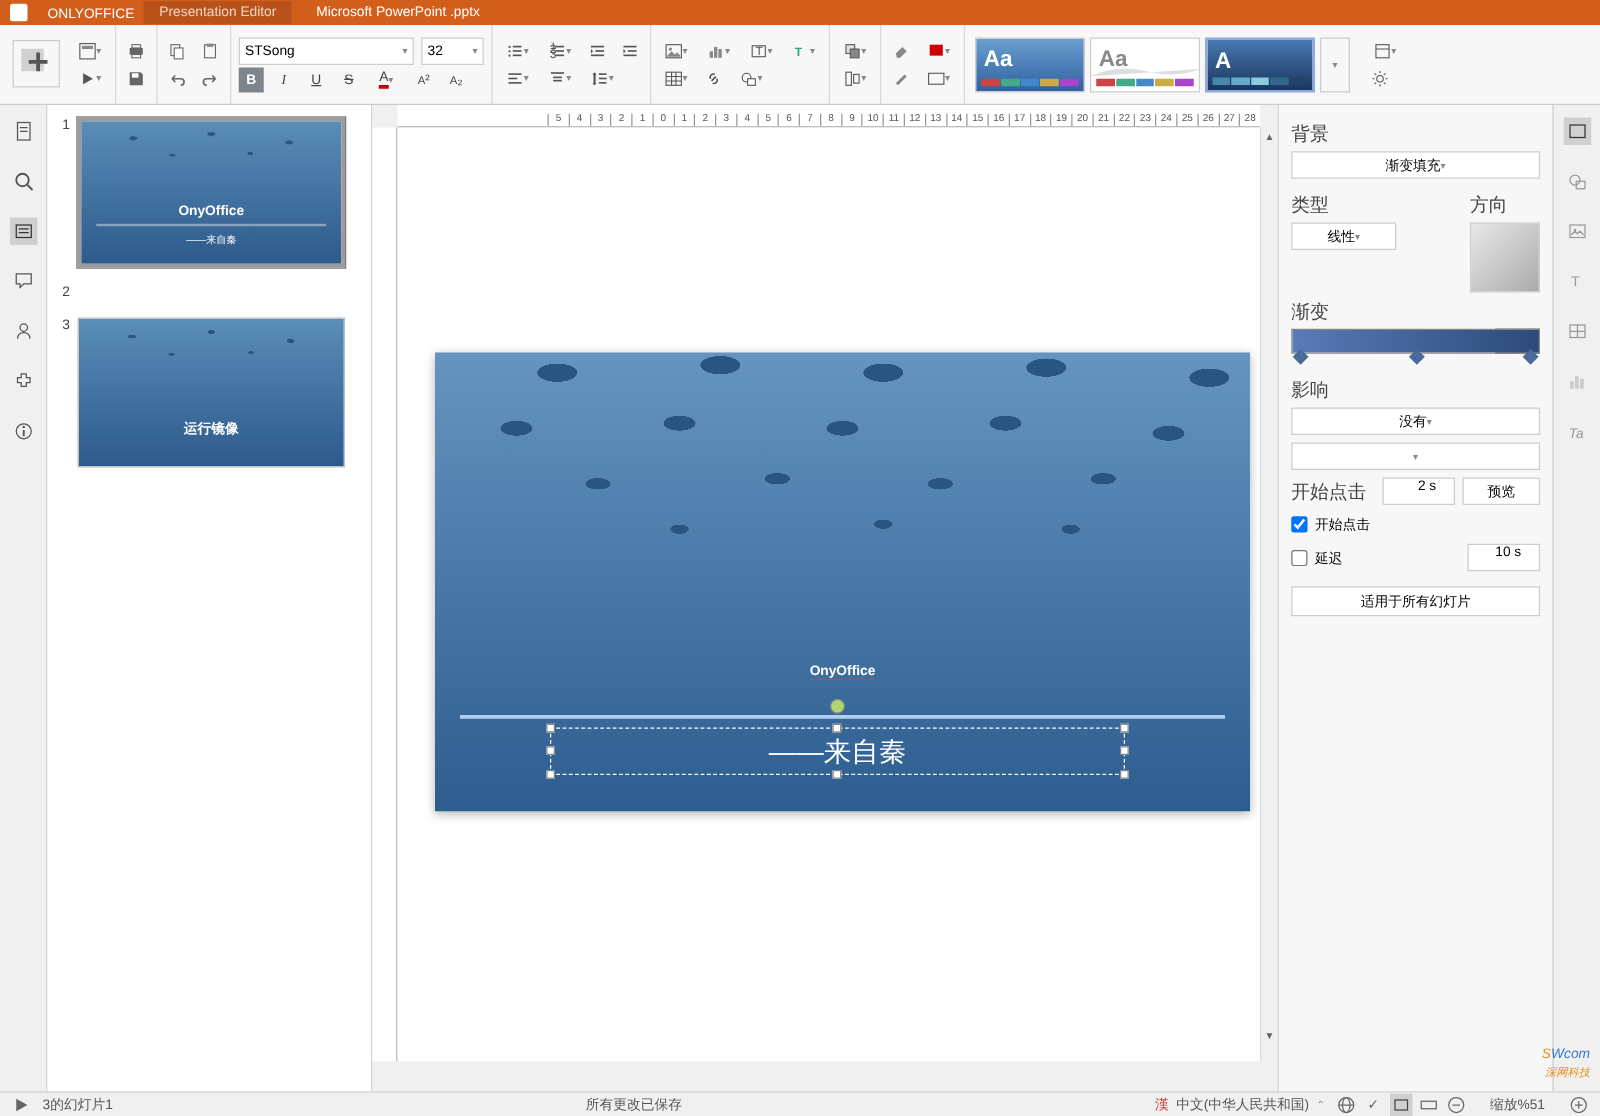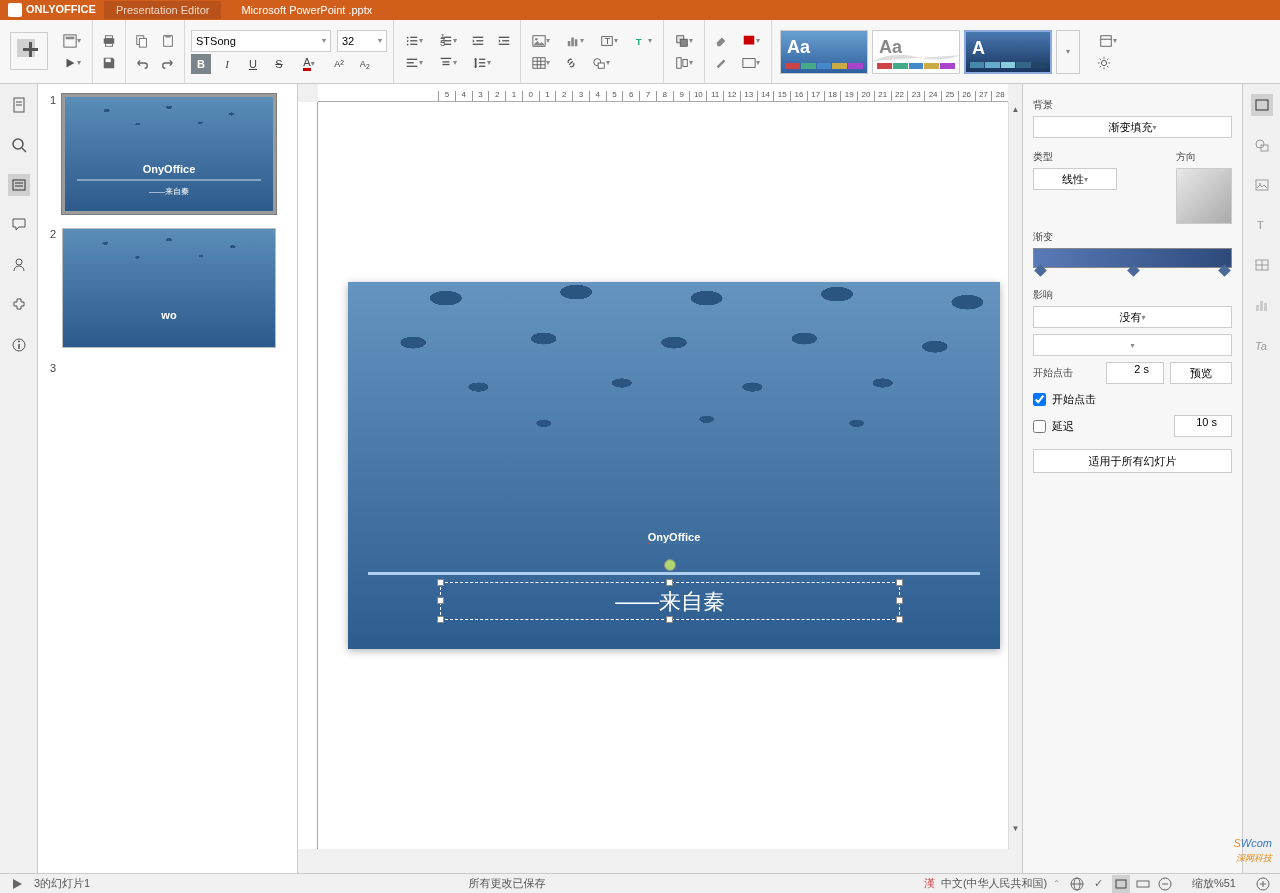--- a/index.html
+++ b/index.html
@@ -1,18 +1,18 @@
 <!DOCTYPE html>
 <html><head>
 <meta charset="utf-8">
 <style>
 *{margin:0;padding:0;box-sizing:border-box;font-family:Arial,"Microsoft YaHei",sans-serif;font-size:11px;user-select:none}
 body{width:1280px;height:893px;background:#fff;overflow:hidden;position:relative}
 .titlebar{height:20px;background:#d25e1b;display:flex;align-items:center;color:#fff}
-.logo{padding:0 8px;display:flex;align-items:flex-start;gap:4px;font-size:11px;font-weight:bold}
+.logo{padding:0 8px;display:flex;align-items:flex-end;gap:16px;font-size:11px;font-weight:normal}
 .logo-icon{width:14px;height:14px;background:#fff;border-radius:2px;display:inline-block}
 .editor-name{background:#b8521a;padding:3px 12px;font-size:11px;color:#f0d5c5}
 .doc-name{padding:3px 20px;font-size:11px}
 .toolbar{height:64px;background:#f7f7f7;border-bottom:1px solid #cbcbcb;display:flex;align-items:stretch;padding:0 6px}
 .tb-group{display:flex;flex-direction:column;justify-content:center;gap:2px;padding:0 6px;border-right:1px solid #d8d8d8}
 .tb-row{display:flex;gap:6px;align-items:center}
 .tb-btn{width:20px;height:20px;display:flex;align-items:center;justify-content:center;cursor:pointer;color:#444}
 .tb-btn svg{width:14px;height:14px}
 .tb-btn.wide{width:28px}
 .add-slide{width:38px;height:38px;border:1px solid #ccc;display:flex;align-items:center;justify-content:center;font-size:24px;color:#666;margin:12px 4px}
@@ -49,21 +49,21 @@
 .slide-title-underline{border-bottom:1px dotted #d44}
 .slide-hr{position:absolute;left:3%;right:3%;top:79%;height:3px;background:#aecfed}
 .subtitle-box{position:absolute;left:92px;top:300px;width:460px;height:38px;border:1px dashed #fff}
 .subtitle-text{width:100%;text-align:center;color:#fff;font-size:22px;line-height:38px}
 .handle{position:absolute;width:7px;height:7px;background:#fff;border:1px solid #888}
 .rot-handle{position:absolute;left:50%;top:-24px;width:12px;height:12px;margin-left:-6px;border:1px solid #888;border-radius:50%;background:#afd66f}
 .notes{position:absolute;bottom:0;left:20px;right:14px;height:24px;background:#fff;border-top:1px solid #cbcbcb;padding:4px 12px;color:#888;font-size:14px;font-style:italic}
 .scrollbar-v{position:absolute;top:18px;right:0;bottom:24px;width:14px;background:#f0f0f0;border-left:1px solid #ddd}
 .sb-arrow{height:14px;display:flex;align-items:center;justify-content:center;font-size:8px;color:#666;cursor:pointer}
 .right-panel{width:220px;background:#f7f7f7;border-left:1px solid #cbcbcb;padding:8px 10px;overflow-y:auto}
-.rp-label{font-size:10px;color:#444;margin:6px 0 4px}
+.rp-label{font-size:15px;color:#444;margin:6px 0 4px}
 .rp-select{width:100%;height:22px;border:1px solid #ccc;background:#fff;padding:0 4px;font-size:11px;display:flex;align-items:center;justify-content:center;margin-bottom:6px}
 .rp-row{display:flex;gap:10px;align-items:flex-start}
 .rp-col{flex:1}
 .dir-box{width:56px;height:56px;border:1px solid #ccc;background:linear-gradient(135deg,#e8e8e8,#aaa);margin-top:2px}
 .grad-bar{height:20px;background:linear-gradient(90deg,#5a7ab8,#2d4a7a);border:1px solid #888;position:relative;margin-bottom:8px}
 .grad-stop{position:absolute;bottom:-8px;width:9px;height:9px;background:#4a6a9a;transform:rotate(45deg)}
 .grad-swatch{width:36px;height:20px;background:#1a3660;border:1px solid #888;float:right;margin-top:-28px}
 .rp-input{width:58px;height:22px;border:1px solid #ccc;background:#fff;text-align:right;padding:0 14px 0 4px;font-size:11px;position:relative}
 .rp-btn{height:22px;border:1px solid #ccc;background:#fff;font-size:11px;cursor:pointer}
 .rp-check{display:flex;align-items:center;gap:6px;margin:8px 0}
@@ -472,27 +472,27 @@
       <div class="thumb-num">1</div>
       <div class="thumb active">
           <div class="thumb-dots"></div>
           <div class="thumb-title">OnyOffice</div>
           <div class="thumb-line"></div>
           <div class="thumb-sub">——来自秦</div>
         </div>
     </div>
     <div class="thumb-item">
       <div class="thumb-num">2</div>
+    </div>
+    <div class="thumb-item">
+      <div class="thumb-num">3</div>
       <div class="thumb">
           <div class="thumb-dots"></div>
-          <div class="thumb-title" style="top:68%">wo</div>
-        </div>
-    </div>
-    <div class="thumb-item">
-      <div class="thumb-num">3</div>
+          <div class="thumb-title" style="top:68%">运行镜像</div>
+        </div>
     </div>
   </div>
 
   <div class="canvas-area">
     <div class="ruler-h">
         <div class="ruler-ticks" id="ruler-h-ticks">
           <span>5</span>
           <span>4</span>
           <span>3</span>
           <span>2</span>

